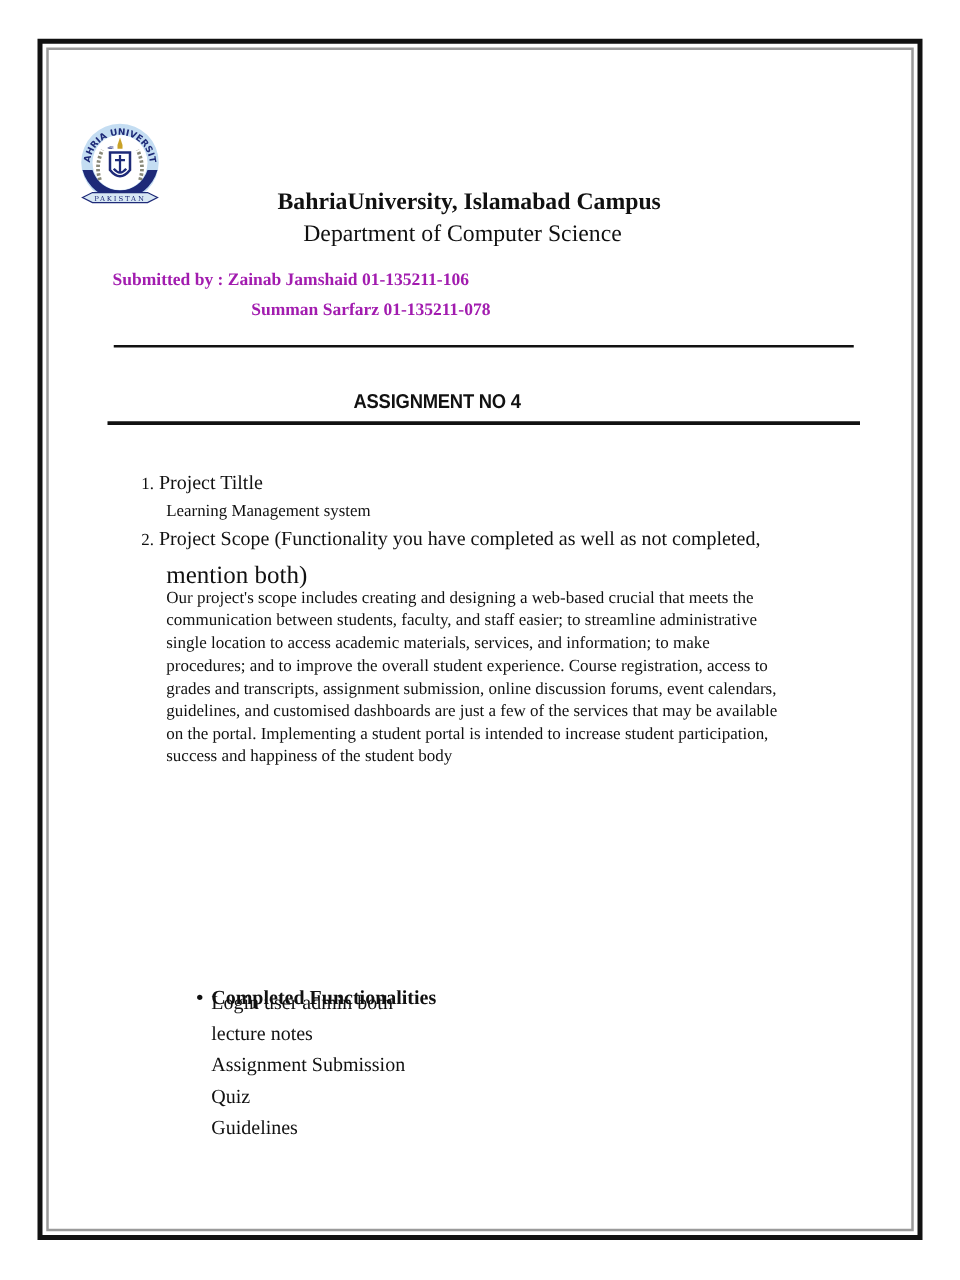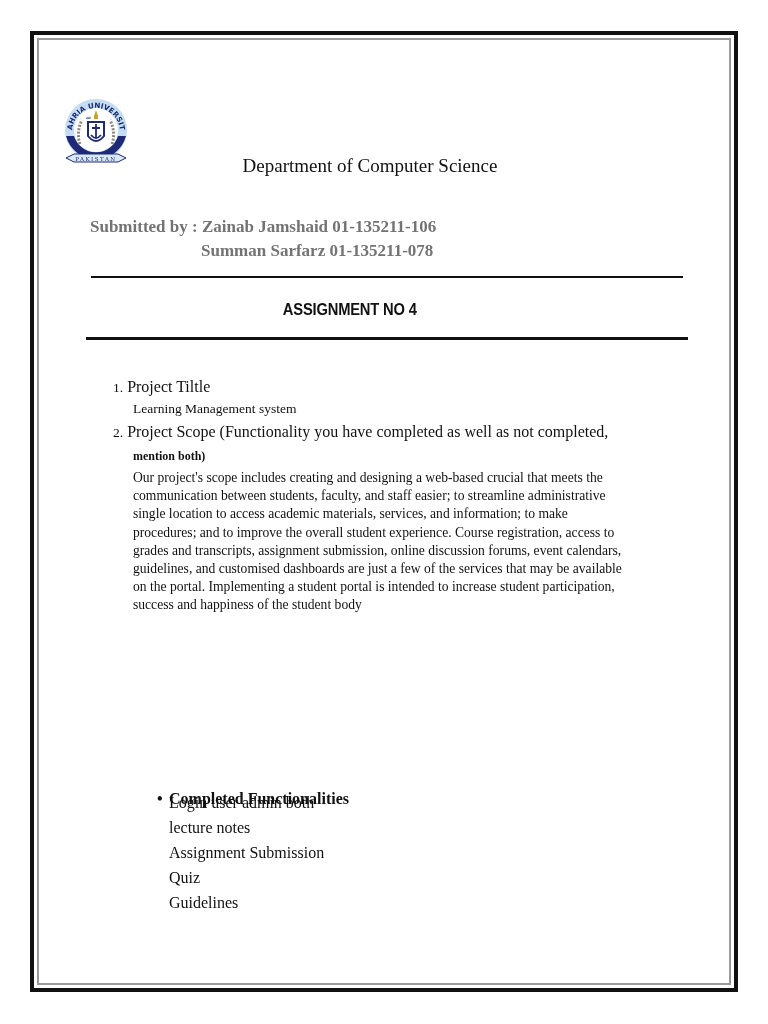--- a/index.html
+++ b/index.html
@@ -4,36 +4,36 @@
 <style>
   html, body { margin: 0; padding: 0; background: #ffffff; }
   body { width: 768px; height: 1024px; position: relative; overflow: hidden; font-family: "Liberation Serif", serif; color: #111; }
   .page-border-outer { position: absolute; left: 30px; top: 31px; width: 708px; height: 961px; box-sizing: border-box; border: 4px solid #111; }
   .page-border-inner { position: absolute; left: 37px; top: 38px; width: 694px; height: 947px; box-sizing: border-box; border: 2px solid #9a9a9a; }
   .abs { position: absolute; white-space: nowrap; }
 
   .logo { position: absolute; left: 60px; top: 96px; width: 72px; height: 74px; }
   .center-block { position: absolute; left: 222px; top: 151px; width: 296px; text-align: center; }
 
-  .submitted { color: #737373; font-weight: bold; font-size: 17px; }
+  .submitted { color: #a21caf; font-weight: bold; font-size: 14px; }
   .sub1 { left: 90px; top: 217px; }
   .sub2 { left: 201px; top: 241px; }
 
   .rule1 { position: absolute; left: 91px; top: 276px; width: 592px; height: 2px; background: #111; }
   .rule2 { position: absolute; left: 86px; top: 337px; width: 602px; height: 3px; background: #111; }
 
-  .assign-title { left: 0; width: 700px; text-align: center; top: 301px; font-family: "Liberation Sans", sans-serif; font-size: 16px; font-weight: bold; letter-spacing: -0.2px; }
+  .assign-title { left: 0; width: 700px; text-align: center; top: 313px; font-family: "Liberation Sans", sans-serif; font-size: 16px; font-weight: bold; letter-spacing: -0.2px; }
   .assign-title span { display: inline-block; transform: scaleX(0.92); }
 
   .item-num { font-size: 13.5px; }
   .item-head { font-size: 16px; font-weight: normal; }
   .item1 { left: 113px; top: 378px; }
   .item1-val { left: 133px; top: 401px; font-size: 13.5px; }
   .item2 { left: 113px; top: 407px; margin-top: 16px; }
-  .item2-cont { left: 133px; top: 449px; font-size: 12px; font-weight: bold; }
+  .item2-cont { left: 133px; top: 449px; font-size: 20px; font-weight: normal; }
 
   .para { position: absolute; left: 133px; top: 469px; width: 570px; font-size: 13.6px; line-height: 18.2px; }
   .para div { white-space: nowrap; }
 
   .func-head { left: 157px; top: 790px; font-size: 16px; font-weight: bold; }
   .func-bullet { display: inline-block; width: 12px; font-weight: bold; }
   .func-list { position: absolute; left: 169px; top: 790px; font-size: 16px; line-height: 25px; }
   .func-list div { white-space: nowrap; }
 </style>
 </head>
@@ -59,20 +59,21 @@
     <rect x="34" y="20" width="4" height="3" fill="#C9A227"></rect>
     <path d="M 28 26 L 44 26 L 44 40 Q 36 50 28 40 Z" fill="#ffffff" stroke="#1E2A78" stroke-width="2"></path>
     <path d="M 36 28 L 36 42 M 32 32 L 40 32 M 31 39 Q 36 45 41 39" stroke="#1E2A78" stroke-width="1.8" fill="none"></path>
     <text x="26" y="23" font-size="4" fill="#1E2A78" font-family="DejaVu Sans, sans-serif">ﷲ</text>
     <path d="M 6 62 L 14 58 L 58 58 L 66 62 L 58 66 L 14 66 Z" fill="#D8E8F4" stroke="#1E2A78" stroke-width="1"></path>
     <text x="36" y="64.5" font-size="5.5" text-anchor="middle" fill="#1E2A78" font-family="DejaVu Serif, serif" letter-spacing="1.5">PAKISTAN</text>
   </svg>
 </div>
 
 <div class="center-block">
+  <div style="font-size:19px;font-weight:bold;white-space:nowrap;">BahriaUniversity, Islamabad Campus</div>
   <div style="font-size:19px;margin-top:4px;white-space:nowrap;">Department of Computer Science</div>
 </div>
 
 <div class="abs submitted sub1">Submitted by : Zainab Jamshaid 01-135211-106</div>
 <div class="abs submitted sub2">Summan Sarfarz 01-135211-078</div>
 
 <div class="rule1"></div>
 <div class="abs assign-title"><span>ASSIGNMENT NO 4</span></div>
 <div class="rule2"></div>
 

